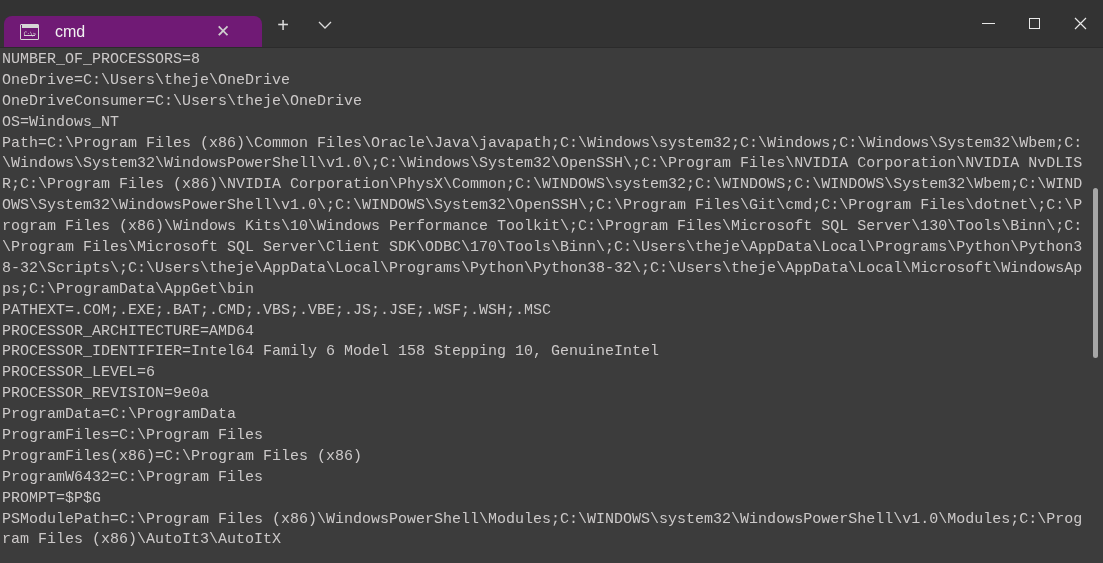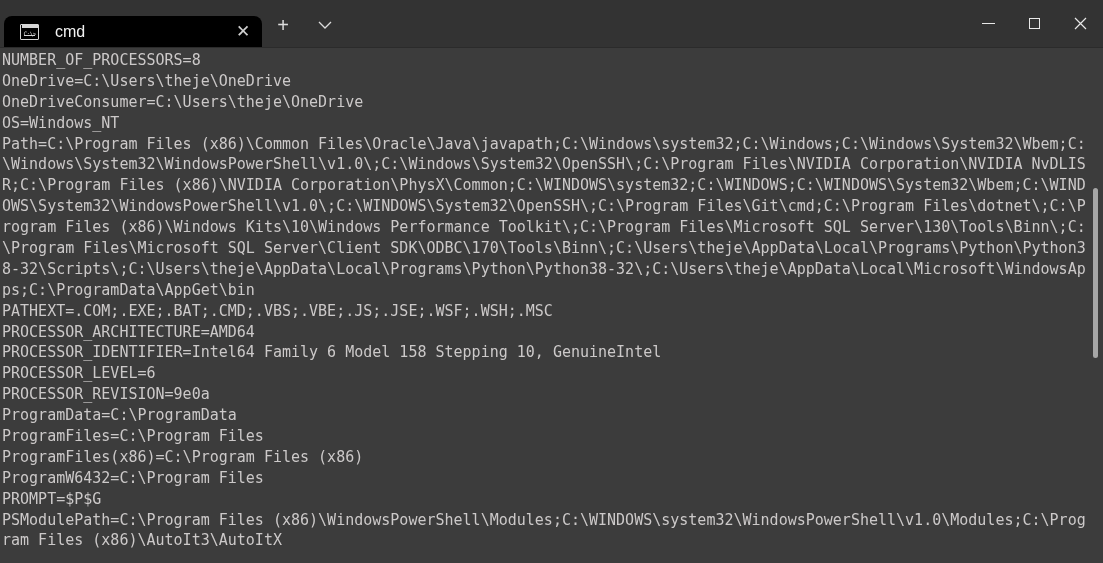--- a/index.html
+++ b/index.html
@@ -30,22 +30,22 @@
     height: 48px;
     padding-left: 4px;
   }
   .tab {
     position: relative;
     display: flex;
     align-items: center;
     height: 31px;
     min-width: 258px;
     box-sizing: border-box;
-    padding: 0 2px 0 16px;
-    background: #000000;
+    padding: 0 22px 0 16px;
+    background: #701a75;
     border-radius: 8px 8px 0 0;
     color: #f0f0f0;
     margin-bottom: 0;
   }
   .tab-icon {
     width: 19px;
     height: 16px;
     flex: 0 0 auto;
     position: relative;
     margin-right: 16px;
@@ -165,20 +165,21 @@
     font-family: "DejaVu Sans Mono", monospace;
     font-size: 15px;
     line-height: 20.9px;
     color: #ccc9c9;
     white-space: pre;
     letter-spacing: 0px;
   }
   #screen .line {
     height: 20.9px;
     white-space: pre;
+    font-family: Liberation Mono, monospace;
   }
   #scrollbar-track {
     position: absolute;
     top: 0;
     right: 0;
     width: 16px;
     height: 100%;
     background: transparent;
   }
   #scrollbar-thumb {

